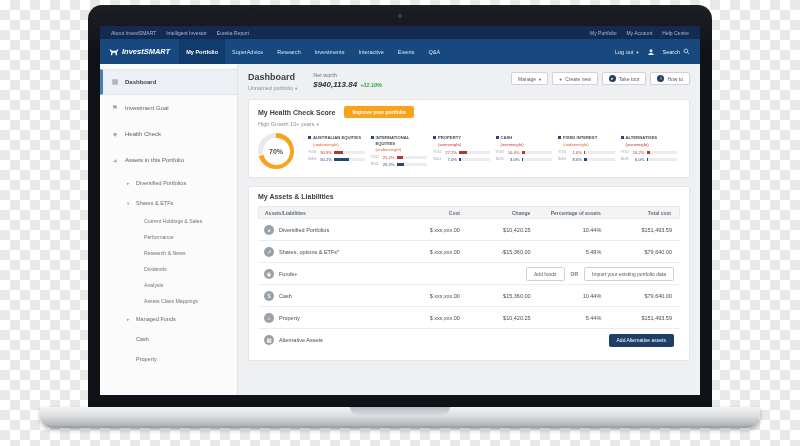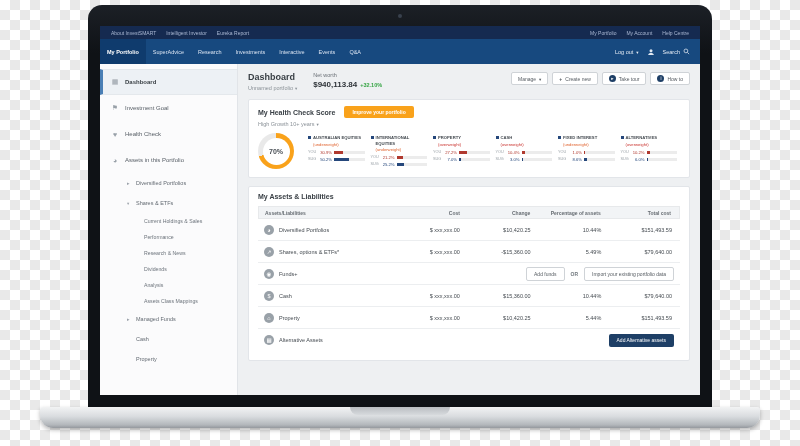--- a/index.html
+++ b/index.html
@@ -60,21 +60,21 @@
   .s2{ height:16px; padding-left:44px; font-size:5.2px; color:#6d747c; }
 
   .main{ flex:1; padding:8px 10px 0; min-width:0; }
 
   
   .main-header{ display:flex; align-items:flex-start; margin-bottom:8px; }
   .mh-title{ font-size:9px; font-weight:bold; color:#3a4046; }
   .mh-portfolio{ font-size:5.5px; color:#8b9298; margin-top:3px; cursor:pointer; display:flex; gap:2px; align-items:center; }
   .mh-nw{ margin-left:16px; }
   .mh-nw-label{ font-size:5.5px; color:#6a7076; }
-  .mh-nw-row{ display:flex; align-items:baseline; gap:3px; margin-top:2px; }
+  .mh-nw-row{ display:flex; align-items:baseline; gap:3px; margin-top:2px;font-style:italic; }
   .mh-nw-value{ font-size:8px; font-weight:bold; color:#2e3338; }
   .mh-nw-change{ font-size:5.5px; font-weight:bold; color:#36a545; }
   .mh-actions{ margin-left:auto; display:flex; gap:4px; }
   .act-btn{ height:13px; display:flex; align-items:center; gap:3px; padding:0 6px;
     background:#fff; border:1px solid #cfd3d7; border-radius:2px; font-size:5px; color:#555b61; cursor:pointer; }
   .act-ico{ width:7px; height:7px; border-radius:50%; background:#1e3f66; color:#fff;
     font-size:4.5px; display:flex; align-items:center; justify-content:center; }
 
   
   .panel{ background:#fff; border:1px solid #e2e5e9; border-radius:2px; }
@@ -134,20 +134,26 @@
           <span>Eureka Report</span>
         </div>
         <div class="util-links">
           <span>My Portfolio</span>
           <span>My Account</span>
           <span>Help Centre</span>
         </div>
       </div>
 
       <div class="navbar">
+        <div class="brand">
+          <svg width="10" height="8" viewBox="0 0 24 18">
+              <path fill="#fff" d="M2 1c2.5 3.5 5 5 8 5h4c3 0 5.5-1.5 8-5 .3 4-1 6.5-3.4 7.6l.9 8.4h-3l-1.4-6h-6.2l-1.4 6h-3l.9-8.4C3 7.5 1.7 5 2 1z"></path>
+            </svg>
+          <span>InvestSMART</span>
+        </div>
         <div class="nav-items">
           <div class="nav-item active">My Portfolio</div>
           <div class="nav-item">SuperAdvice</div>
           <div class="nav-item">Research</div>
           <div class="nav-item">Investments</div>
           <div class="nav-item">Interactive</div>
           <div class="nav-item">Events</div>
           <div class="nav-item">Q&amp;A</div>
         </div>
         <div class="nav-right">

